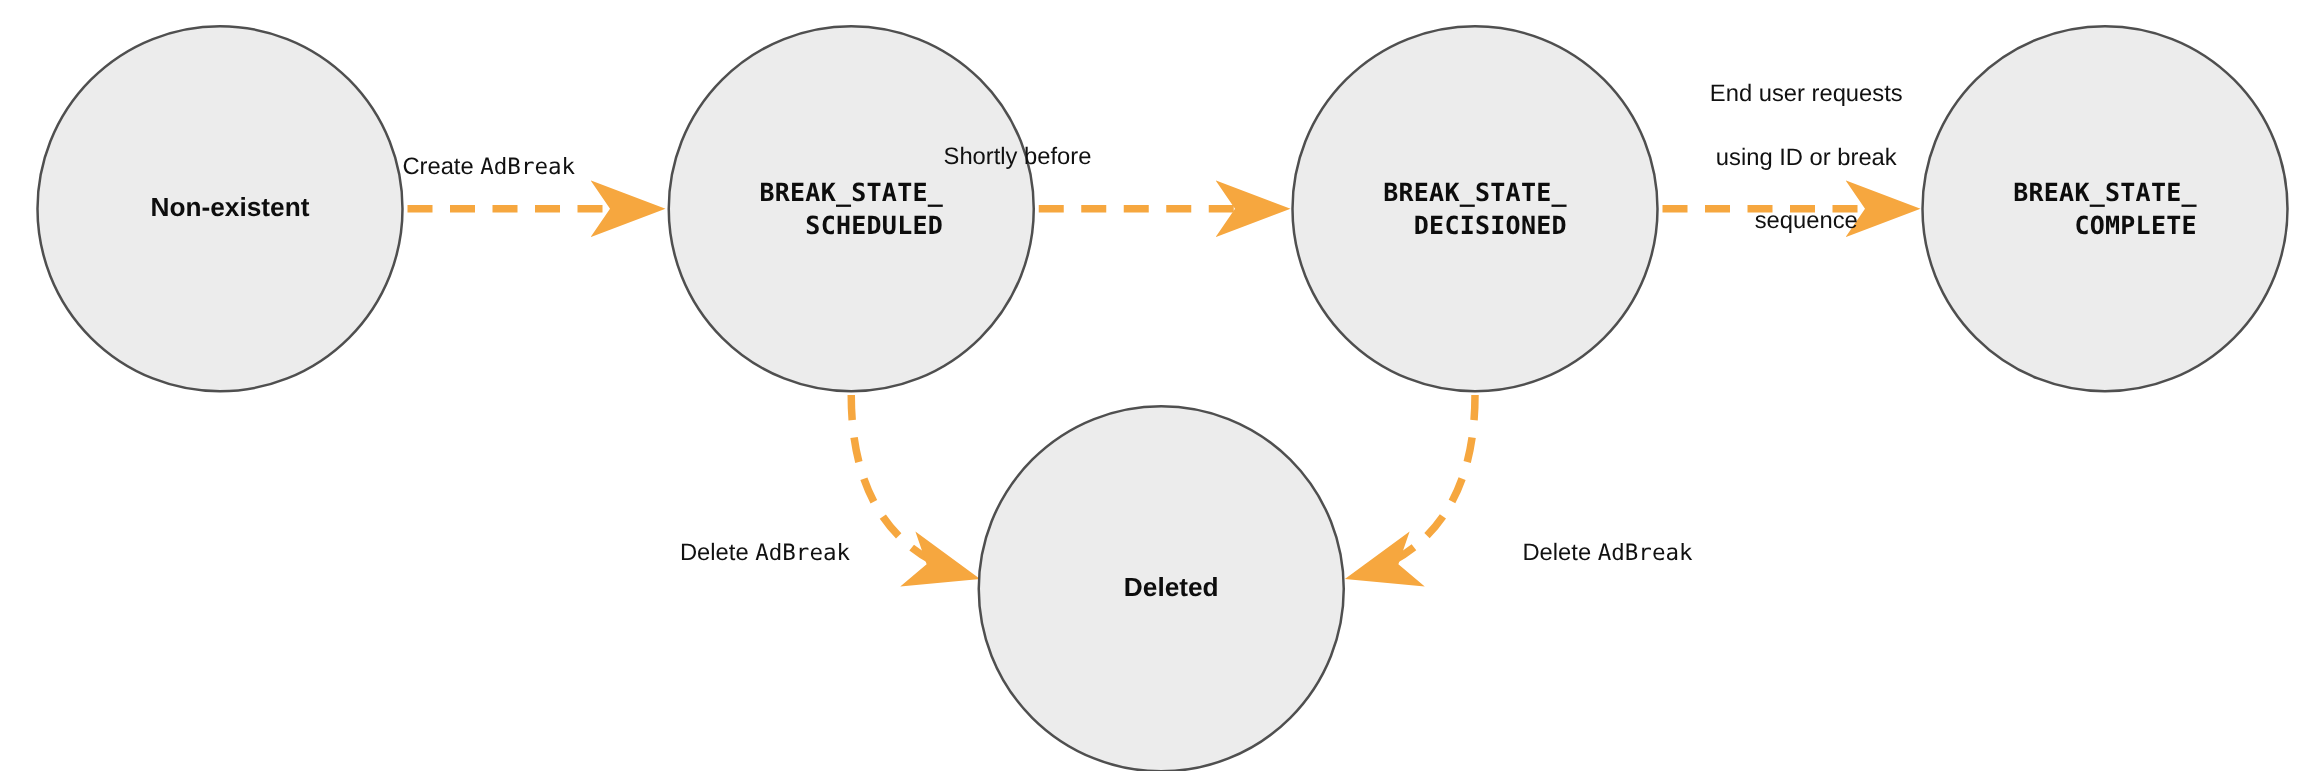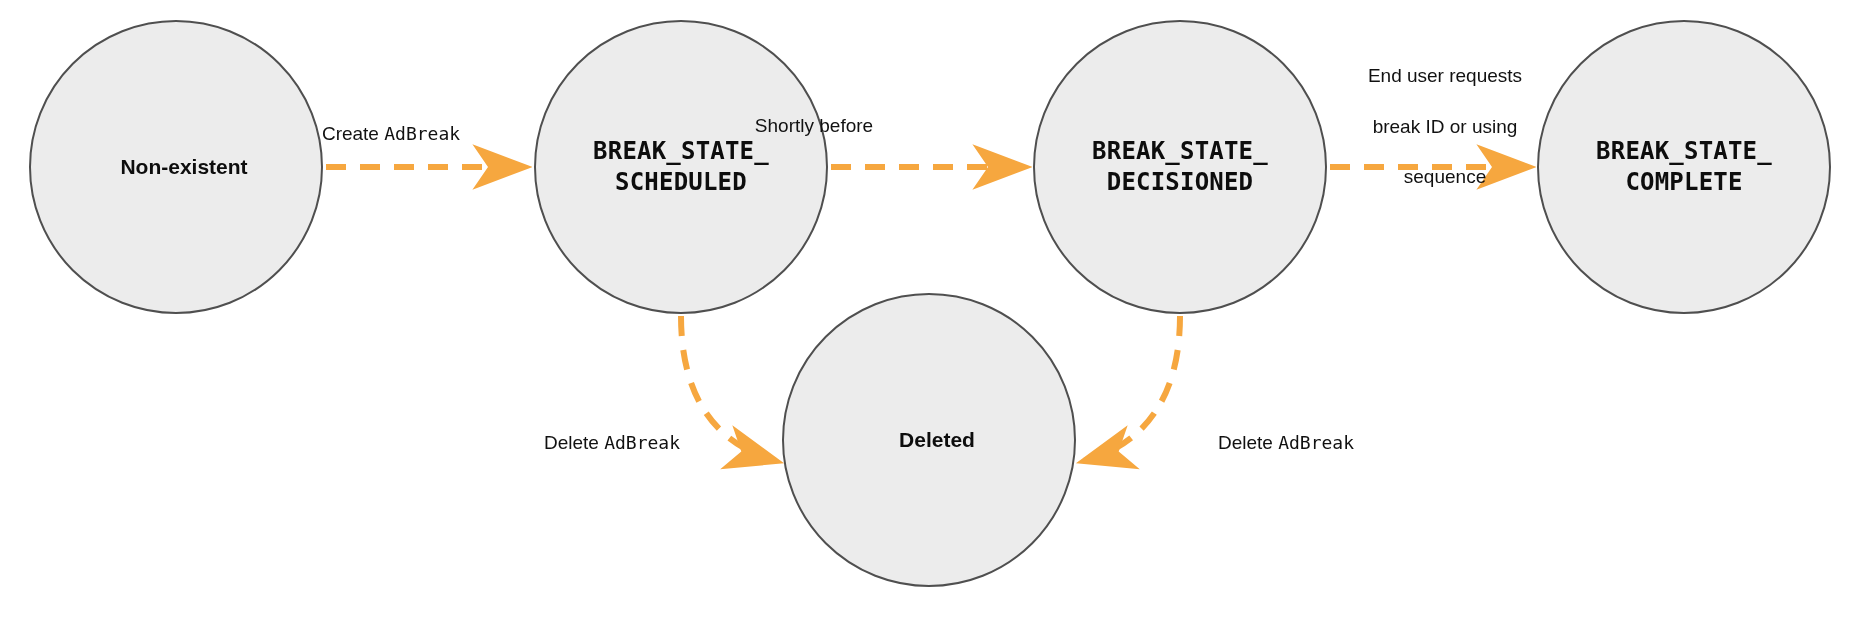--- a/index.html
+++ b/index.html
@@ -41,22 +41,23 @@
   }
   .node-label {
     line-height: 1.30;
     color: #0d0d0d;
     white-space: pre-line;
     pointer-events: none;
   }
   .node-label.mono {
     font-family: "DejaVu Sans Mono", "Liberation Mono", monospace;
     font-weight: bold;
-    font-size: 24px;
+    font-size: 20px;
     letter-spacing: 0.2px;
+    text-align: right;
   }
   .node-label.sans {
     font-family: "Liberation Sans", sans-serif;
     font-weight: bold;
     font-size: 21px;
     margin-left: 16px;
   }
 
   
   .edge-label {
@@ -117,35 +118,35 @@
   <div class="node" style="left:1033px; top:20px; width:294px; height:294px;">
     <div class="node-label mono">BREAK_STATE_
 DECISIONED</div>
   </div>
 
   <div class="node" style="left:1537px; top:20px; width:294px; height:294px;">
     <div class="node-label mono">BREAK_STATE_
 COMPLETE</div>
   </div>
 
-  <div class="node" style="left:782px; top:293px; width:294px; height:294px;">
+  <div class="node" style="left:782px; top:324px; width:294px; height:294px;">
     <div class="node-label sans">Deleted</div>
   </div>
 
   <div class="edge-label center" style="left:296px; top:96px; width:190px;">
     <span class="sans">Create </span><span class="mono">AdBreak</span>
   </div>
 
   <div class="edge-label center" style="left:700px; top:88px; width:228px;">
     <div><span class="sans">Shortly before</span></div>
   </div>
 
   <div class="edge-label block" style="left:1345px; top:38px; width:200px;">
     <div>End user requests</div>
-    <div>break ID or using</div>
+    <div>using ID or break</div>
     <div>sequence</div>
   </div>
 
   <div class="edge-label center" style="left:517px; top:405px; width:190px;">
     <span class="sans">Delete </span><span class="mono">AdBreak</span>
   </div>
 
   <div class="edge-label center" style="left:1191px; top:405px; width:190px;">
     <span class="sans">Delete </span><span class="mono">AdBreak</span>
   </div>

